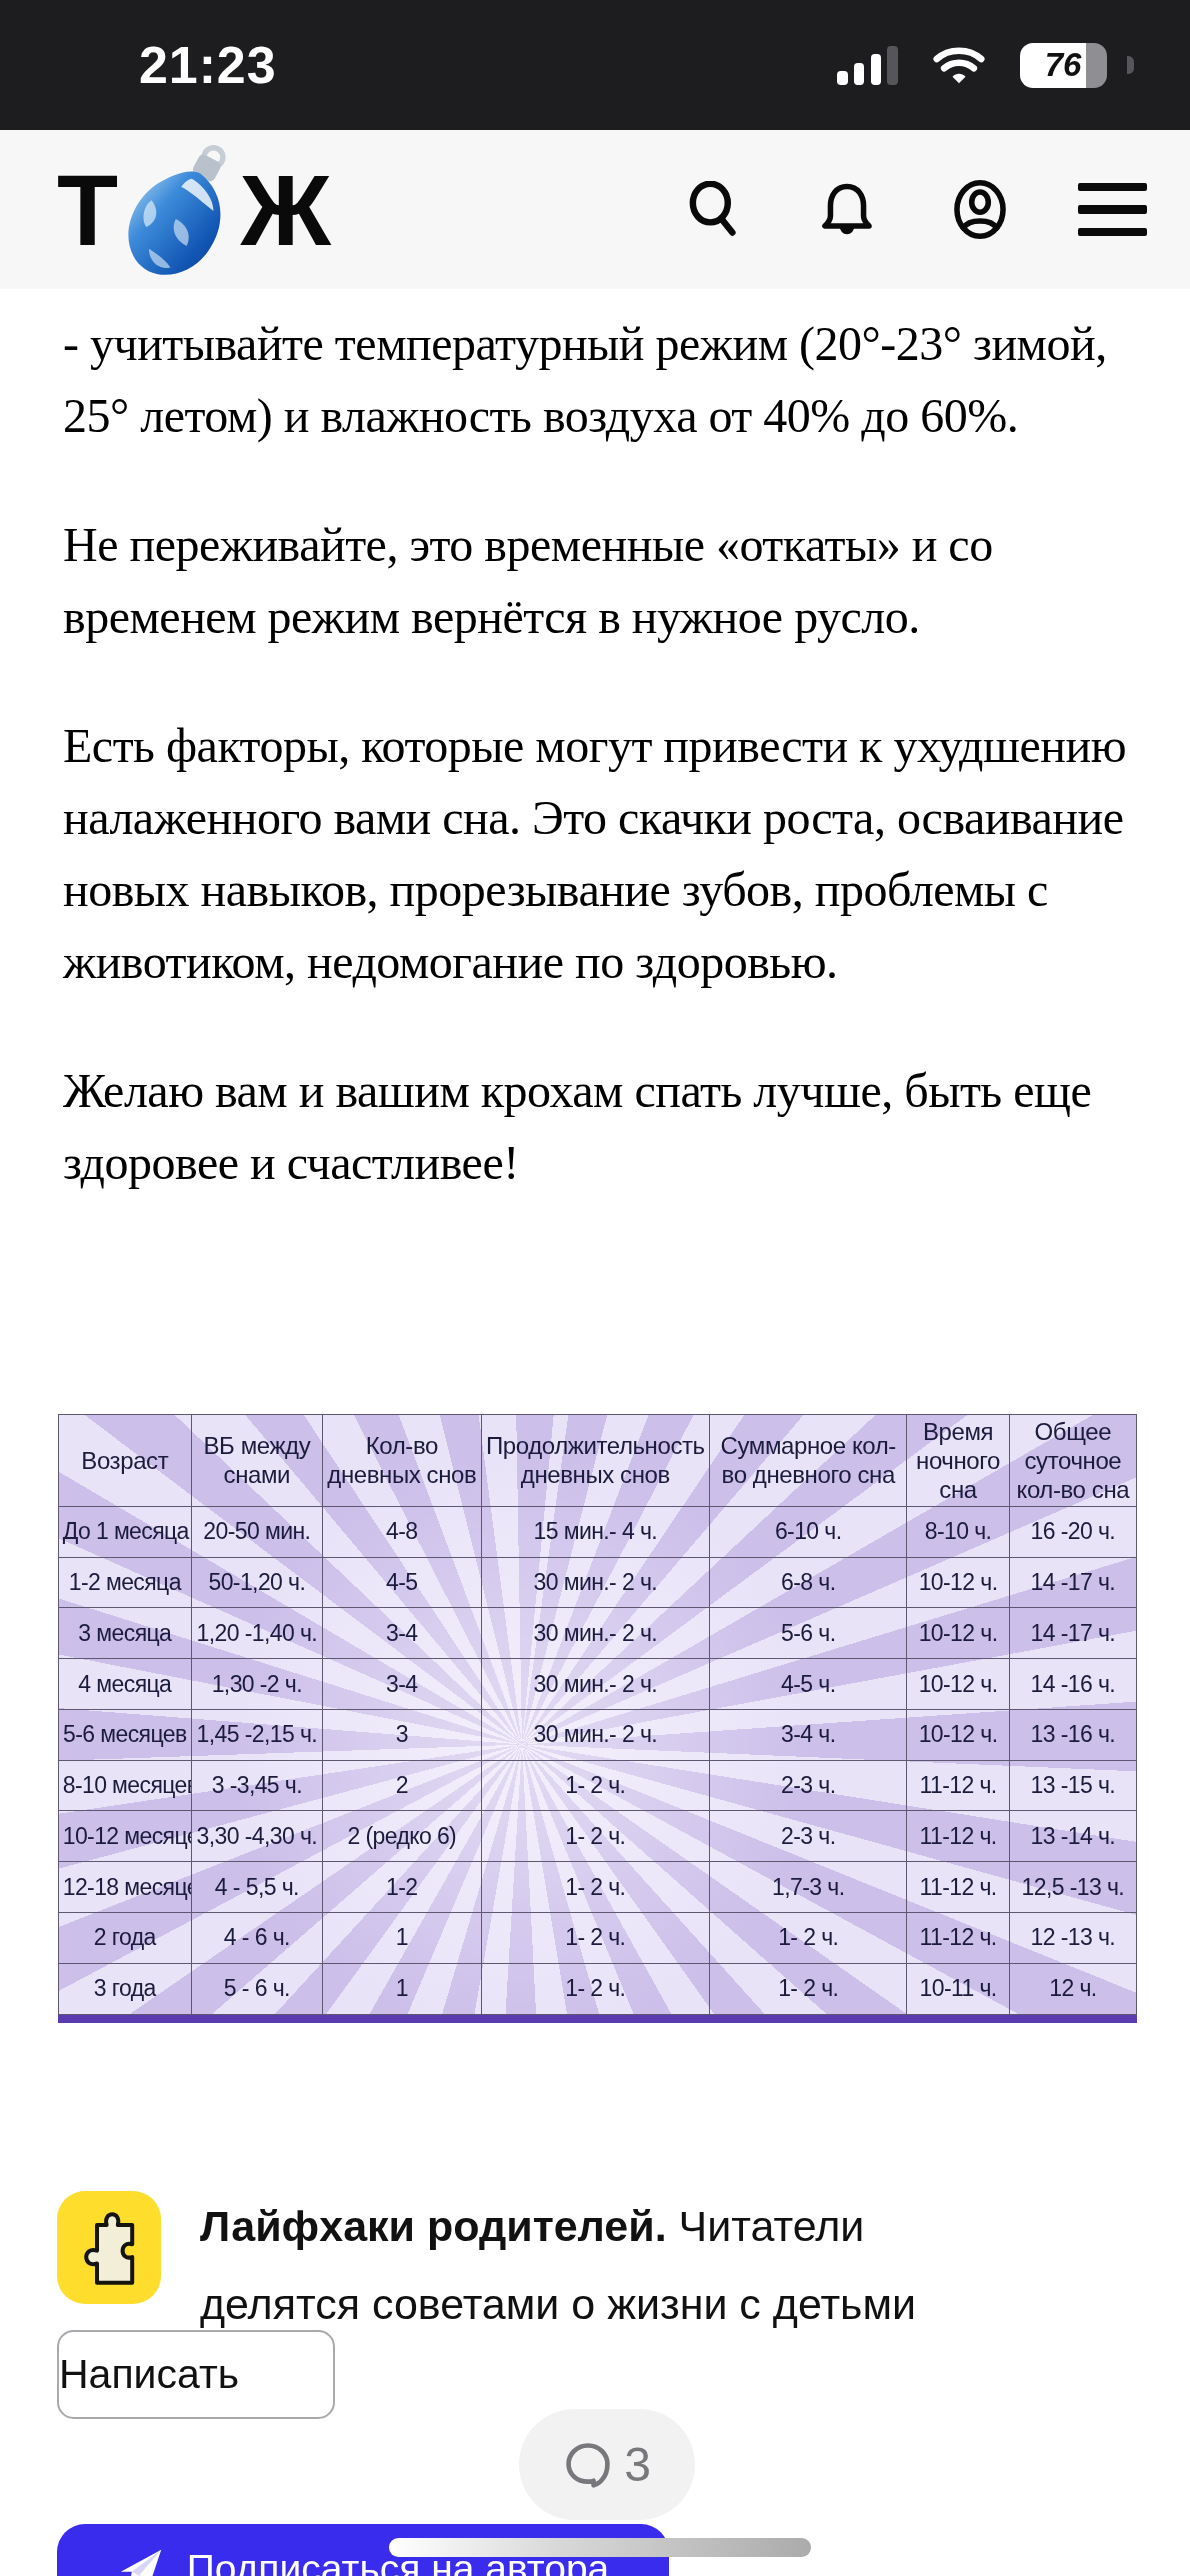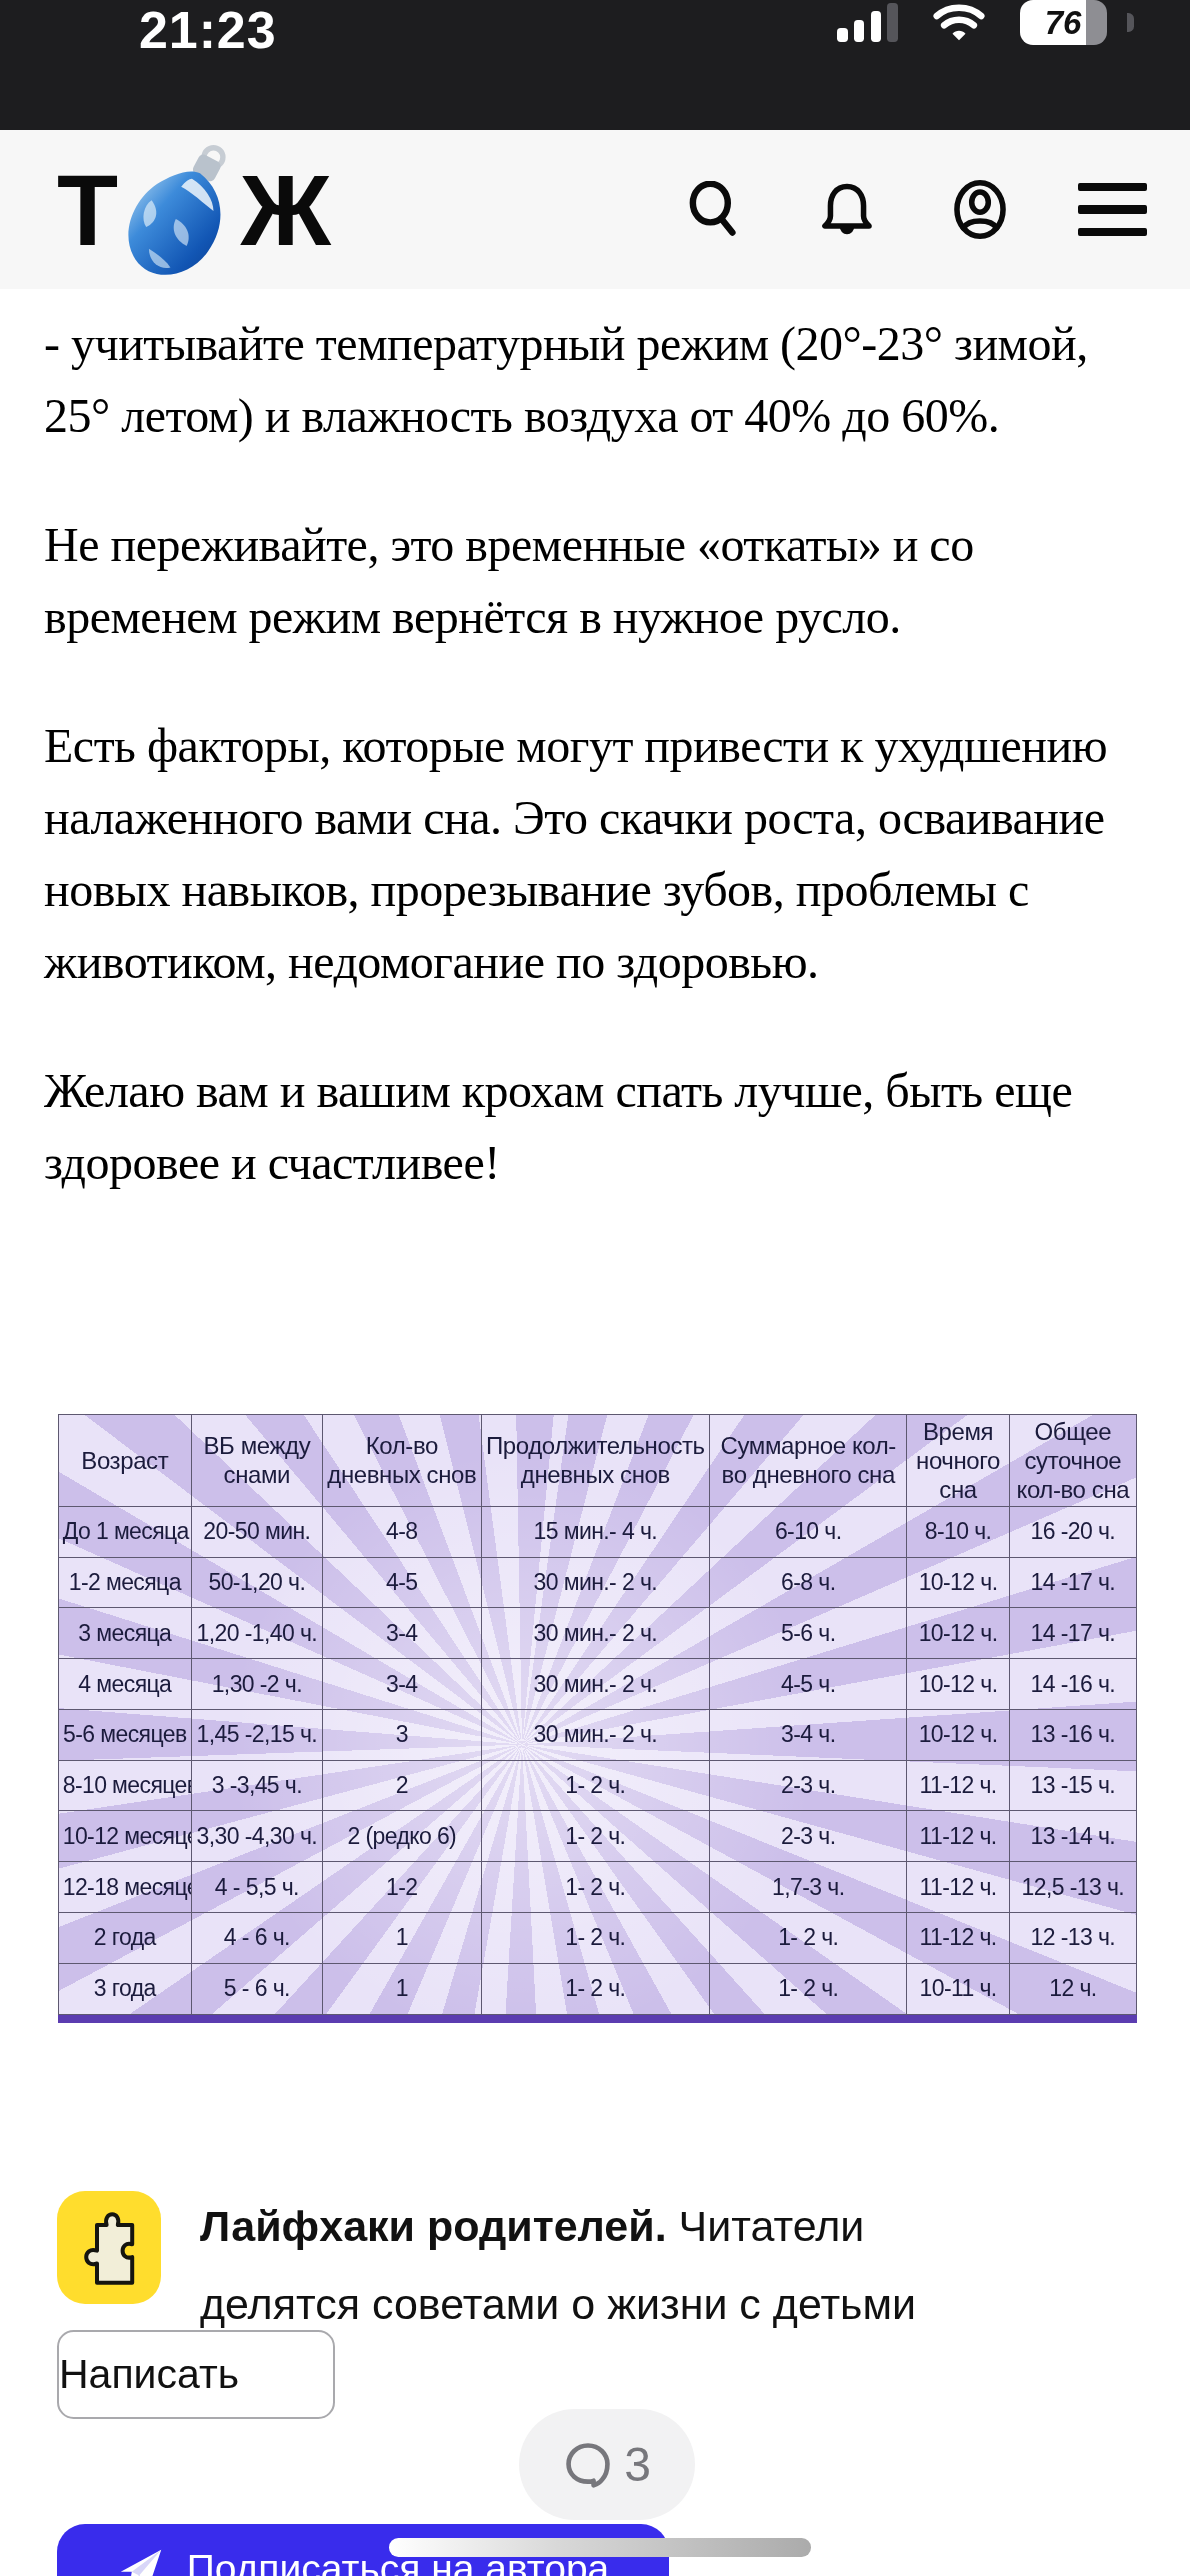--- a/index.html
+++ b/index.html
@@ -3,21 +3,21 @@
 <meta charset="utf-8">
 <style>
   html,body{margin:0;padding:0;background:#ffffff;}
   .phone{
     position:relative;width:1191px;height:2576px;overflow:hidden;background:#ffffff;
     font-family:"Liberation Sans",sans-serif;
   }
   
   .status-bar{
     position:absolute;left:0;top:0;width:1191px;height:130px;background:#1d1d1f;
-    display:flex;align-items:flex-start;justify-content:space-between;
+    display:flex;align-items:center;justify-content:space-between;
   }
   .sb-time{color:#ffffff;font-size:52px;font-weight:bold;margin-left:139px;letter-spacing:0.9px;}
   .sb-right{display:flex;align-items:center;gap:35px;margin-right:57px;font-style:italic;}
   .sig{display:flex;align-items:flex-end;gap:6.5px;height:39px;}
   .sig span{width:10.2px;border-radius:3.7px;background:#ffffff;display:block;}
   .sig .b1{height:14px}.sig .b2{height:22px}.sig .b3{height:31px}
   .sig .b4{height:39px;background:#55555a;}
   .battery{position:relative;width:87px;height:45px;border-radius:13px;overflow:hidden;
     background:linear-gradient(90deg,#ffffff 0 76%,#8e8e93 76% 100%);
     display:flex;align-items:center;justify-content:center;}
@@ -29,21 +29,21 @@
     display:flex;align-items:center;justify-content:space-between;
   }
   .logo{display:flex;align-items:center;margin-left:57px;height:100%;}
   .logo .letter{font-size:100px;font-weight:bold;color:#0a0a0a;letter-spacing:-1.9px;line-height:1;}
   .ornament{width:139px;height:148px;margin:0 -7.4px;position:relative;top:5.6px;}
   .hdr-icons{display:flex;align-items:center;gap:76px;margin-right:50px;}
   .hdr-icon{width:57px;height:57px;display:flex;align-items:center;justify-content:center;}
   .burger{display:flex;flex-direction:column;gap:14px;}
   .burger span{width:69px;height:8.3px;background:#0a0a0a;border-radius:1.9px;display:block;}
   
-  .article{position:absolute;left:44px;top:308px;width:1085px;color:#000;}
+  .article{position:absolute;left:63px;top:308px;width:1085px;color:#000;}
   .article p{
     font-family:"Liberation Serif",serif;font-size:48px;line-height:72px;
     margin:0 0 57px 0;letter-spacing:-0.5px;
   }
   
   .table-wrap{
     position:absolute;left:58px;top:1414px;width:1079px;
     border-bottom:8.3px solid #5b3cb0;
     background:
       radial-gradient(circle at 43% 55%, rgba(255,255,255,0.45), rgba(255,255,255,0) 42%),

